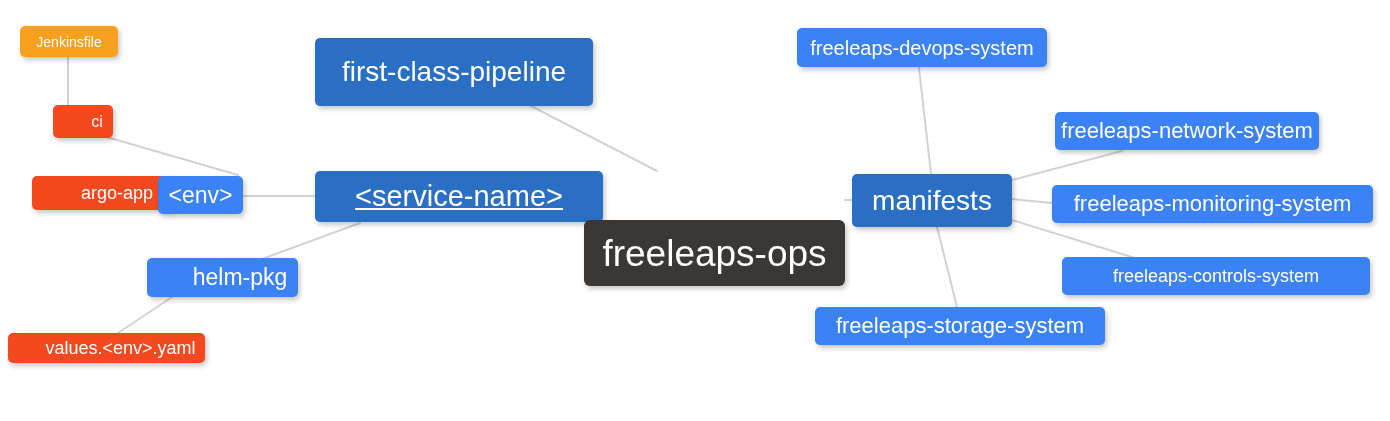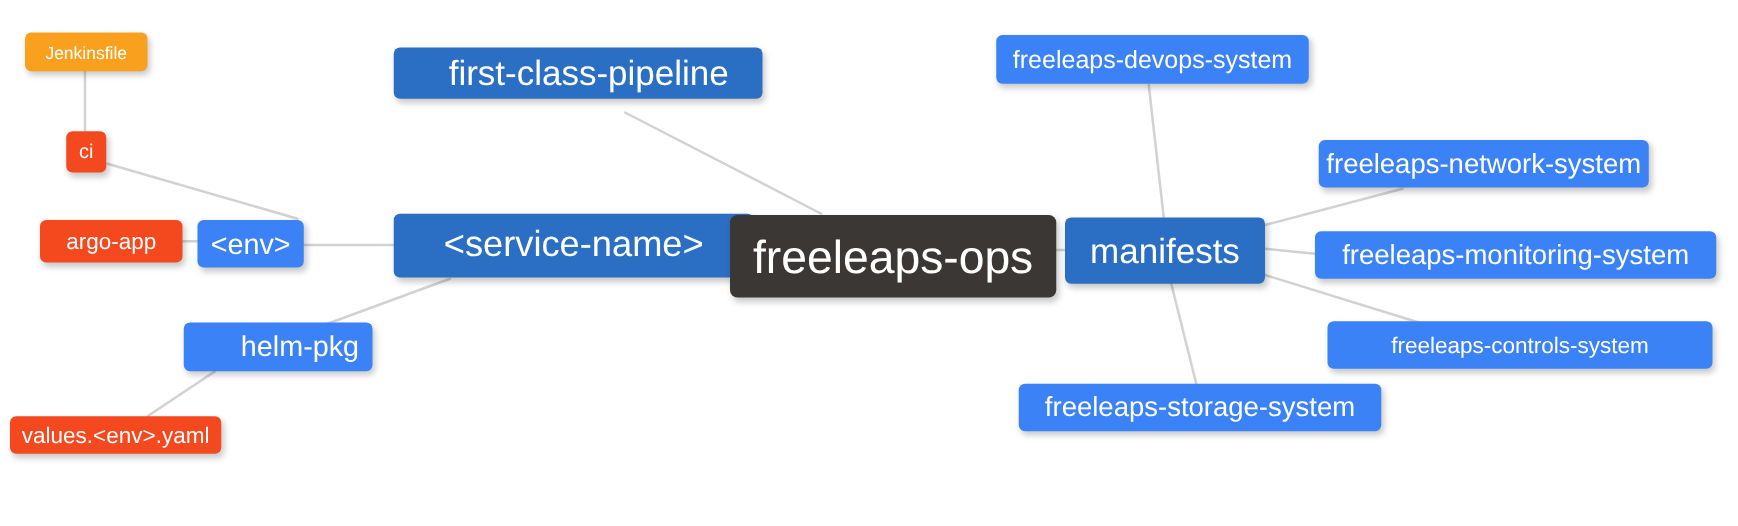--- a/index.html
+++ b/index.html
@@ -34,24 +34,24 @@
     justify-content: center;
     color: #ffffff;
     white-space: nowrap;
     border-radius: 5px;
     box-shadow: 2px 3px 5px rgba(0,0,0,0.22);
     cursor: pointer;
     line-height: 1;
     user-select: none;
   }
   .node.orange { background: #f9a11f; }
-  .node.red    { background: #f4491f; }
+  .node.red    { background: #f4491f; padding-left: 28px; }
   .node.green  { background: #3b82f6; }
   .node.blue   { background: #2b6fc4; }
-  .node.dark   { background: #3b3734; border-radius: 6px; }
+  .node.dark   { background: #3b3734; border-radius: 6px; margin-top: 48px; }
 </style>
 </head>
 <body>
 
 <div class="canvas">
 
   <svg class="edges" viewBox="0 0 1390 421">
     <line x1="68" y1="57" x2="68" y2="105"></line>
     <line x1="86" y1="131" x2="238" y2="175"></line>
     <line x1="122" y1="193" x2="158" y2="193"></line>
@@ -73,23 +73,23 @@
   <div class="node red" style="left:53px;  top:105px; width:32px;  height:33px; font-size:16px;">ci</div>
 
   <div class="node red" style="left:32px;  top:176px; width:114px;  height:34px; font-size:18px;">argo-app</div>
 
   <div class="node green" style="left:158px; top:176px; width:85px;  height:38px; font-size:23px;">&lt;env&gt;</div>
 
   <div class="node green" style="left:147px; top:258px; width:116px; height:39px; font-size:23px;padding-left:35px;">helm-pkg</div>
 
   <div class="node red" style="left:8px;   top:333px; width:169px; height:30px; font-size:18px;">values.&lt;env&gt;.yaml</div>
 
-  <div class="node blue" style="left:315px; top:38px;  width:278px; height:41px; font-size:28px;padding-left:17px;">first-class-pipeline</div>
+  <div class="node blue" style="left:315px; top:38px;  width:278px; height:68px; font-size:28px;">first-class-pipeline</div>
 
-  <div class="node blue" style="left:315px; top:171px; width:288px; height:51px; font-size:29px;">&lt;service-name&gt;</div>
+  <div class="node blue" style="left:315px; top:171px; width:288px; height:51px; font-size:29px;text-decoration:underline;">&lt;service-name&gt;</div>
 
   <div class="node dark" style="left:584px; top:172px; width:261px; height:66px; font-size:37px;">freeleaps-ops</div>
 
   <div class="node blue" style="left:852px; top:174px; width:160px; height:53px; font-size:28px;">manifests</div>
 
   <div class="node green" style="left:797px; top:28px;  width:250px; height:39px; font-size:20px;">freeleaps-devops-system</div>
 
   <div class="node green" style="left:1055px; top:112px; width:264px; height:38px; font-size:22px;">freeleaps-network-system</div>
 
   <div class="node green" style="left:1052px; top:185px; width:321px; height:38px; font-size:22px;">freeleaps-monitoring-system</div>

